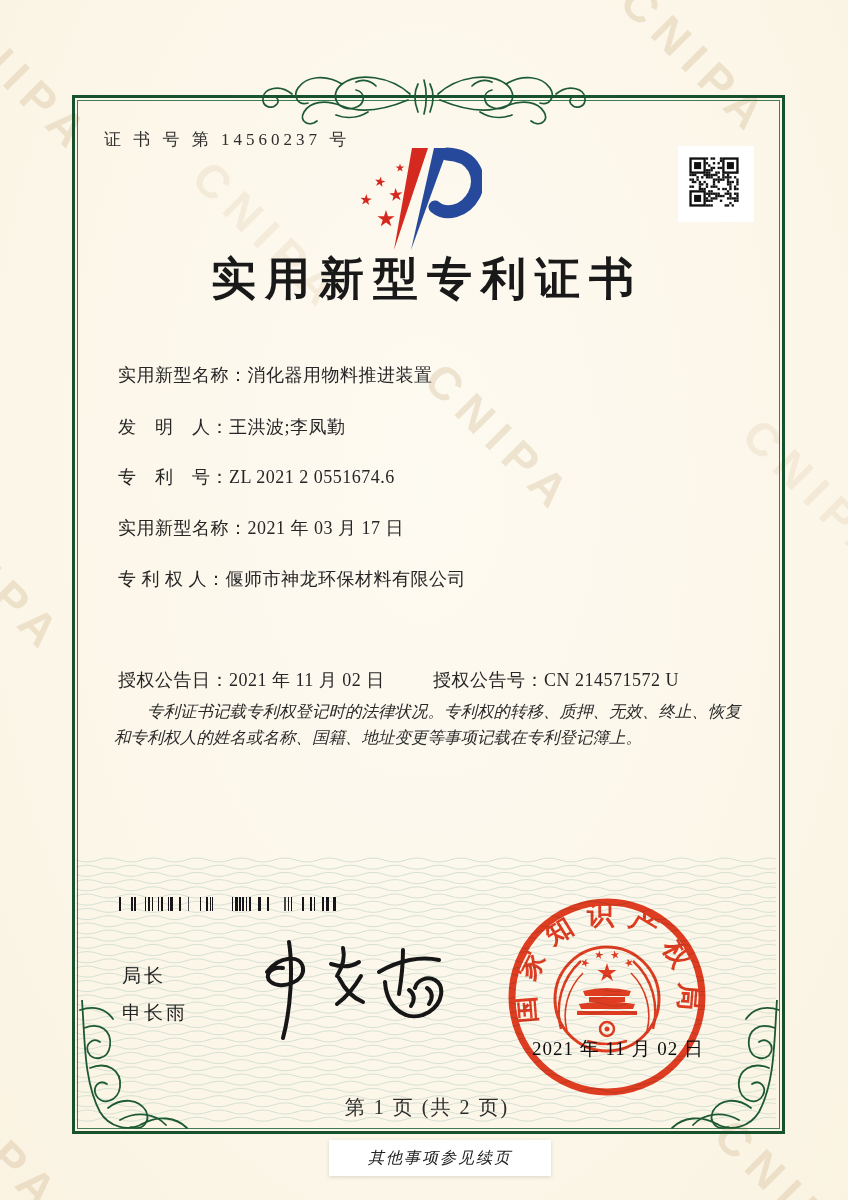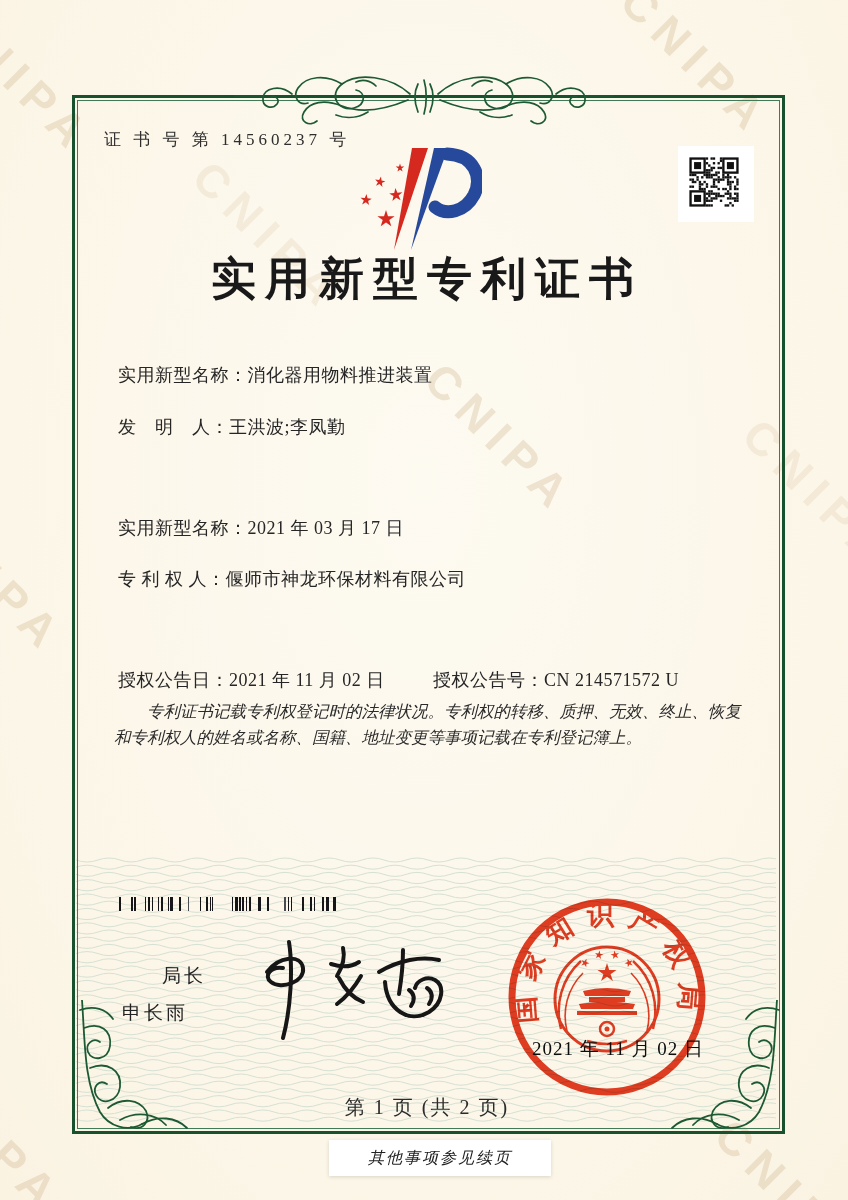--- a/index.html
+++ b/index.html
@@ -333,20 +333,23 @@
   </div>
 
   <div class="title">实用新型专利证书</div>
 
   <div class="field-row" style="top:357px;">
     <span class="lbl">实用新型名称：</span><span>消化器用物料推进装置</span>
   </div>
   <div class="field-row" style="top:409px;">
     <span class="lbl">发　明　人：</span><span>王洪波;李凤勤</span>
   </div>
+  <div class="field-row" style="top:459px;">
+    <span class="lbl">专　利　号：</span><span>ZL 2021 2 0551674.6</span>
+  </div>
   <div class="field-row" style="top:510px;">
     <span class="lbl">实用新型名称：</span><span>2021 年 03 月 17 日</span>
   </div>
   <div class="field-row" style="top:561px;">
     <span class="lbl">专 利 权 人：</span><span>偃师市神龙环保材料有限公司</span>
   </div>
   <div class="field-row" style="top:662px;">
     <span class="lbl">授权公告日：</span><span>2021 年 11 月 02 日</span>
     <span class="grant-no-pair">
       <span class="lbl">授权公告号：</span><span>CN 214571572 U</span>
@@ -386,21 +389,21 @@
       <rect x="169" y="0" width="1" height="14" fill="#15151a"></rect>
       <rect x="172" y="0" width="1" height="14" fill="#15151a"></rect>
       <rect x="183" y="0" width="2" height="14" fill="#15151a"></rect>
       <rect x="191" y="0" width="2" height="14" fill="#15151a"></rect>
       <rect x="195" y="0" width="1" height="14" fill="#15151a"></rect>
       <rect x="203" y="0" width="2" height="14" fill="#15151a"></rect>
       <rect x="207" y="0" width="3" height="14" fill="#15151a"></rect>
       <rect x="214" y="0" width="3" height="14" fill="#15151a"></rect>
     </svg>
 
-  <div class="officer" style="top:963px;margin-left:40px;">局长</div>
+  <div class="officer" style="top:963px;">局长</div>
   <div class="officer" style="top:1000px;">申长雨</div>
 
   <svg class="abs" style="left:245px; top:938px;" width="205" height="105" viewBox="0 0 205 105">
     <g stroke="#161616" stroke-width="4" fill="none" stroke-linecap="round" stroke-linejoin="round">
       <path d="M22,34 C34,18 56,16 58,30 C60,44 36,52 26,44 C18,38 26,28 38,30"></path>
       <path d="M44,4 C48,30 46,70 38,100"></path>
       <path d="M92,38 C98,28 100,18 98,10"></path>
       <path d="M86,26 C98,30 108,28 114,24"></path>
       <path d="M94,40 C100,52 108,60 118,64"></path>
       <path d="M116,38 C108,52 100,60 92,66"></path>

